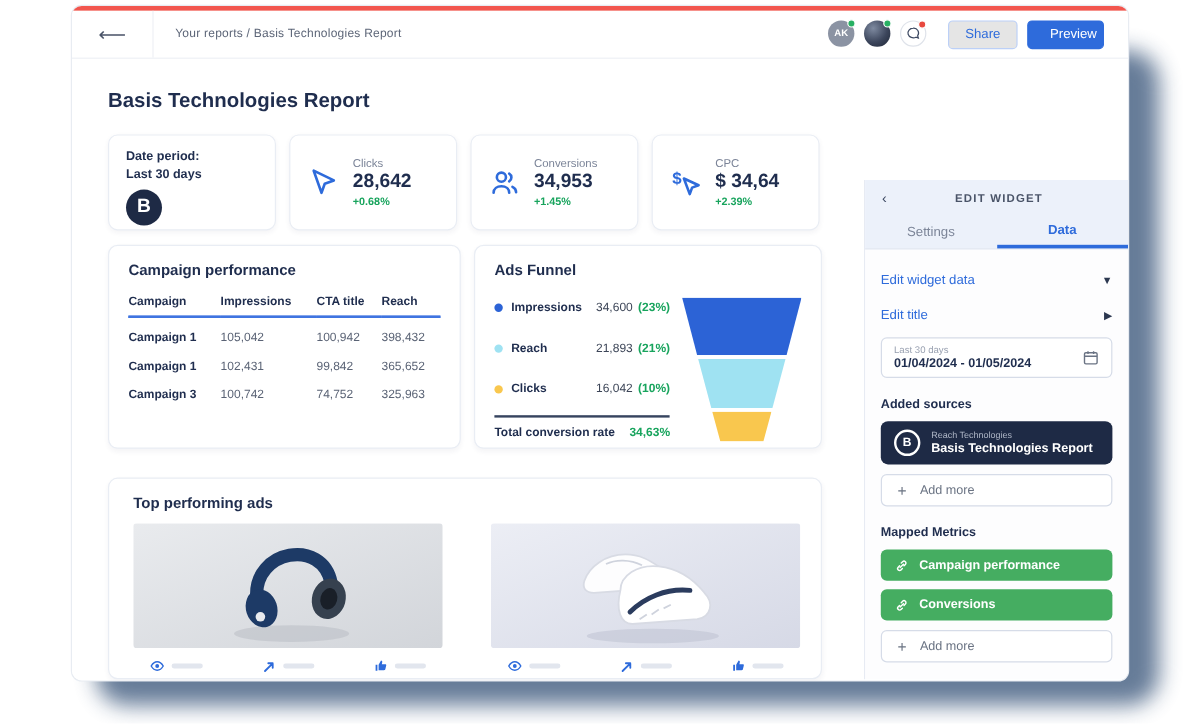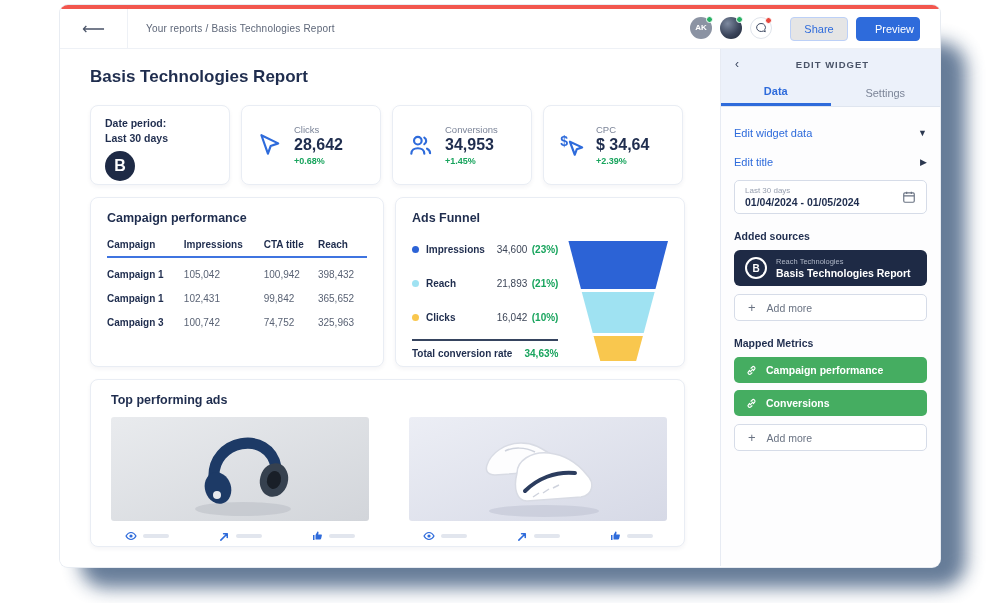--- a/index.html
+++ b/index.html
@@ -24,21 +24,21 @@
   .avatar.initials { background:#8b93a3; color:#fff; font-size:8px; font-weight:bold; }
   .avatar.photo { background:radial-gradient(circle at 35% 30%, #7e8aa0 0%, #3c465c 55%, #1d2535 100%); }
   .avatar .presence { position:absolute; top:-1px; right:-1px; width:7px; height:7px; border-radius:50%; background:#27b063; border:1.5px solid #fff; }
   .avatar .alert { position:absolute; top:-1px; right:-1px; width:7px; height:7px; border-radius:50%; background:#e8483e; border:1.5px solid #fff; }
   .avatar.chat { background:#fff; border:1px solid #dfe3ea; }
   .btn { height:24px; border-radius:4px; font-size:11px; display:flex; align-items:center; justify-content:center; cursor:pointer; }
   .btn-share { width:58px; background:#e5e5e5; border:1px solid #bcd0f7; color:#2e6bdb; margin-left:10px; }
   .btn-preview { width:64px; background:#2e6bdb; border:1px solid #2e6bdb; color:#fff;padding-left:13px; }
 
   
-  .body-row { display:flex; height:517px; }
+  .body-row { display:flex; height:517px;align-items:flex-end; }
   .main { width:660px; padding:18px 0 0 30px; background:#fff; }
 
   
   .report-title { font-size:17px; font-weight:bold; color:#1f2d4e; }
   .kpi-row { display:flex; gap:11px; margin-top:18px; }
   .card { background:#fff; border:1px solid #e9edf4; border-radius:8px; box-shadow:0 2px 4px rgba(30,45,80,.05); }
   .kpi { width:140px; height:80px; }
   .kpi-date { padding:10px 14px; }
   .kpi-date .line { font-size:10.5px; font-weight:bold; color:#1f2d4e; line-height:1.4; }
   .brand-circle { width:30px; height:30px; border-radius:50%; background:#1e2a45; color:#fff; font-weight:bold; font-size:16px; display:flex; align-items:center; justify-content:center; margin-top:6px; }
@@ -68,21 +68,21 @@
   .total-row { border-top:2px solid #36445f; padding-top:7px; display:flex; align-items:center; }
   .total-label { font-size:10px; font-weight:bold; color:#1f2d4e; flex:1; }
   .total-val { font-size:10px; font-weight:bold; color:#18a45d; }
   .funnel { width:102px; height:120px; margin-top:4px; }
   .fs { width:100%; }
   .fs1 { height:48px; clip-path:polygon(0% 0%, 100% 0%, 87.4% 100%, 12.6% 100%); background:#2c63d6; }
   .fs2 { height:41px; margin-top:3px; clip-path:polygon(13.4% 0%, 86.6% 0%, 75.6% 100%, 24.4% 100%); background:#9fe2f2; }
   .fs3 { height:25px; margin-top:3px; clip-path:polygon(25.2% 0%, 74.8% 0%, 68% 100%, 32% 100%); background:#f9c74e; }
   .c0 { background:#2c63d6; } .c1 { background:#9fe2f2; } .c2 { background:#f9c74e; }
 
-  .card-ads { width:595px; height:168px; margin-top:12px; padding:13px 20px; }
+  .card-ads { width:595px; height:168px; margin-top:24px; padding:13px 20px; }
   .ads-row { display:flex; gap:40px; margin-top:10px; }
   .ad-block { width:258px; }
   .ad-img { width:258px; height:104px; border-radius:3px; overflow:hidden; position:relative; }
   .ad-img svg { display:block; }
   .ad-stats { display:flex; justify-content:space-between; padding:9px 14px 0; }
   .stat { display:flex; align-items:center; gap:6px; }
   .stat-bar { width:26px; height:4px; border-radius:2px; background:#e2e6ee; }
 
   
   .sidebar { width:220px; background:#fbfcfe; border-left:1px solid #e7ebf3; display:flex; flex-direction:column; }
@@ -352,22 +352,22 @@
         </div>
       </div>
 
       <div class="sidebar">
         <div class="sb-head">
           <div class="sb-titlebar">
             <span class="sb-back">‹</span>
             <span class="sb-title">EDIT WIDGET</span>
           </div>
           <div class="sb-tabs">
+            <div class="sb-tab">Settings</div>
             <div class="sb-tab active">Data</div>
-            <div class="sb-tab">Settings</div>
           </div>
         </div>
 
         <div class="sb-body">
           <div class="sb-link-row">
             <span class="sb-link">Edit widget data</span>
             <span class="caret">▼</span>
           </div>
           <div class="sb-link-row">
             <span class="sb-link">Edit title</span>

